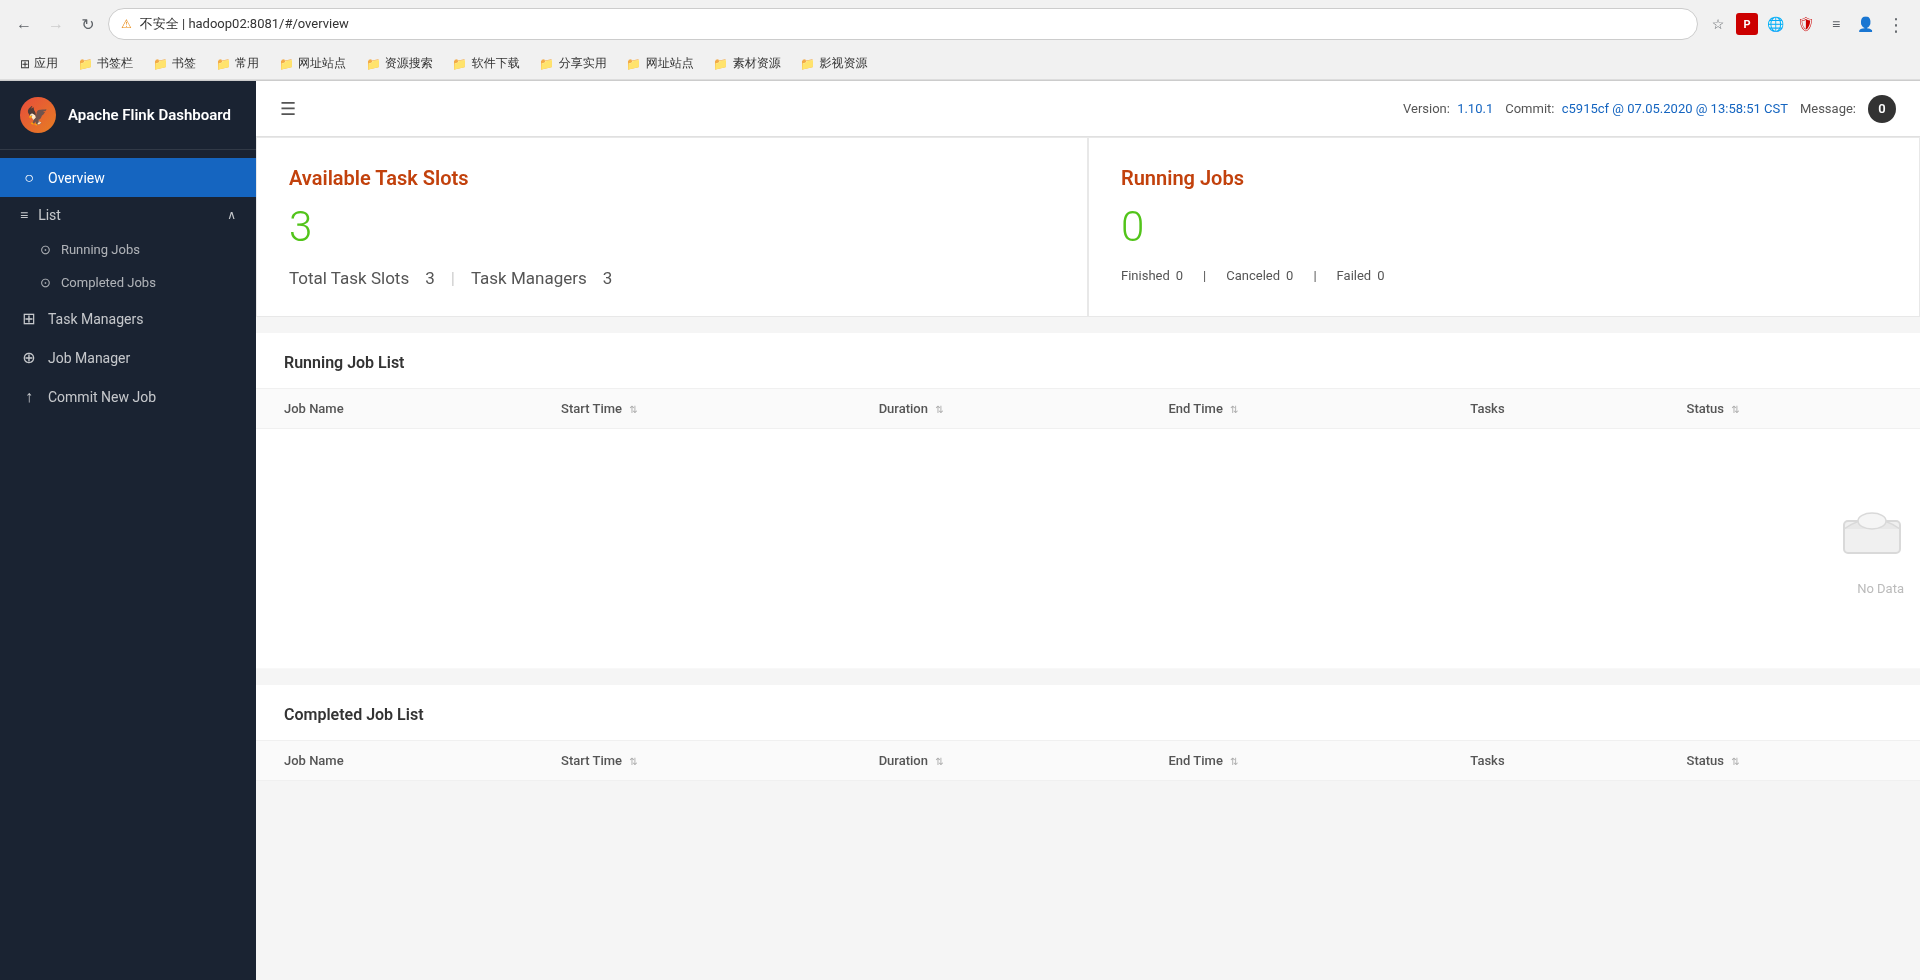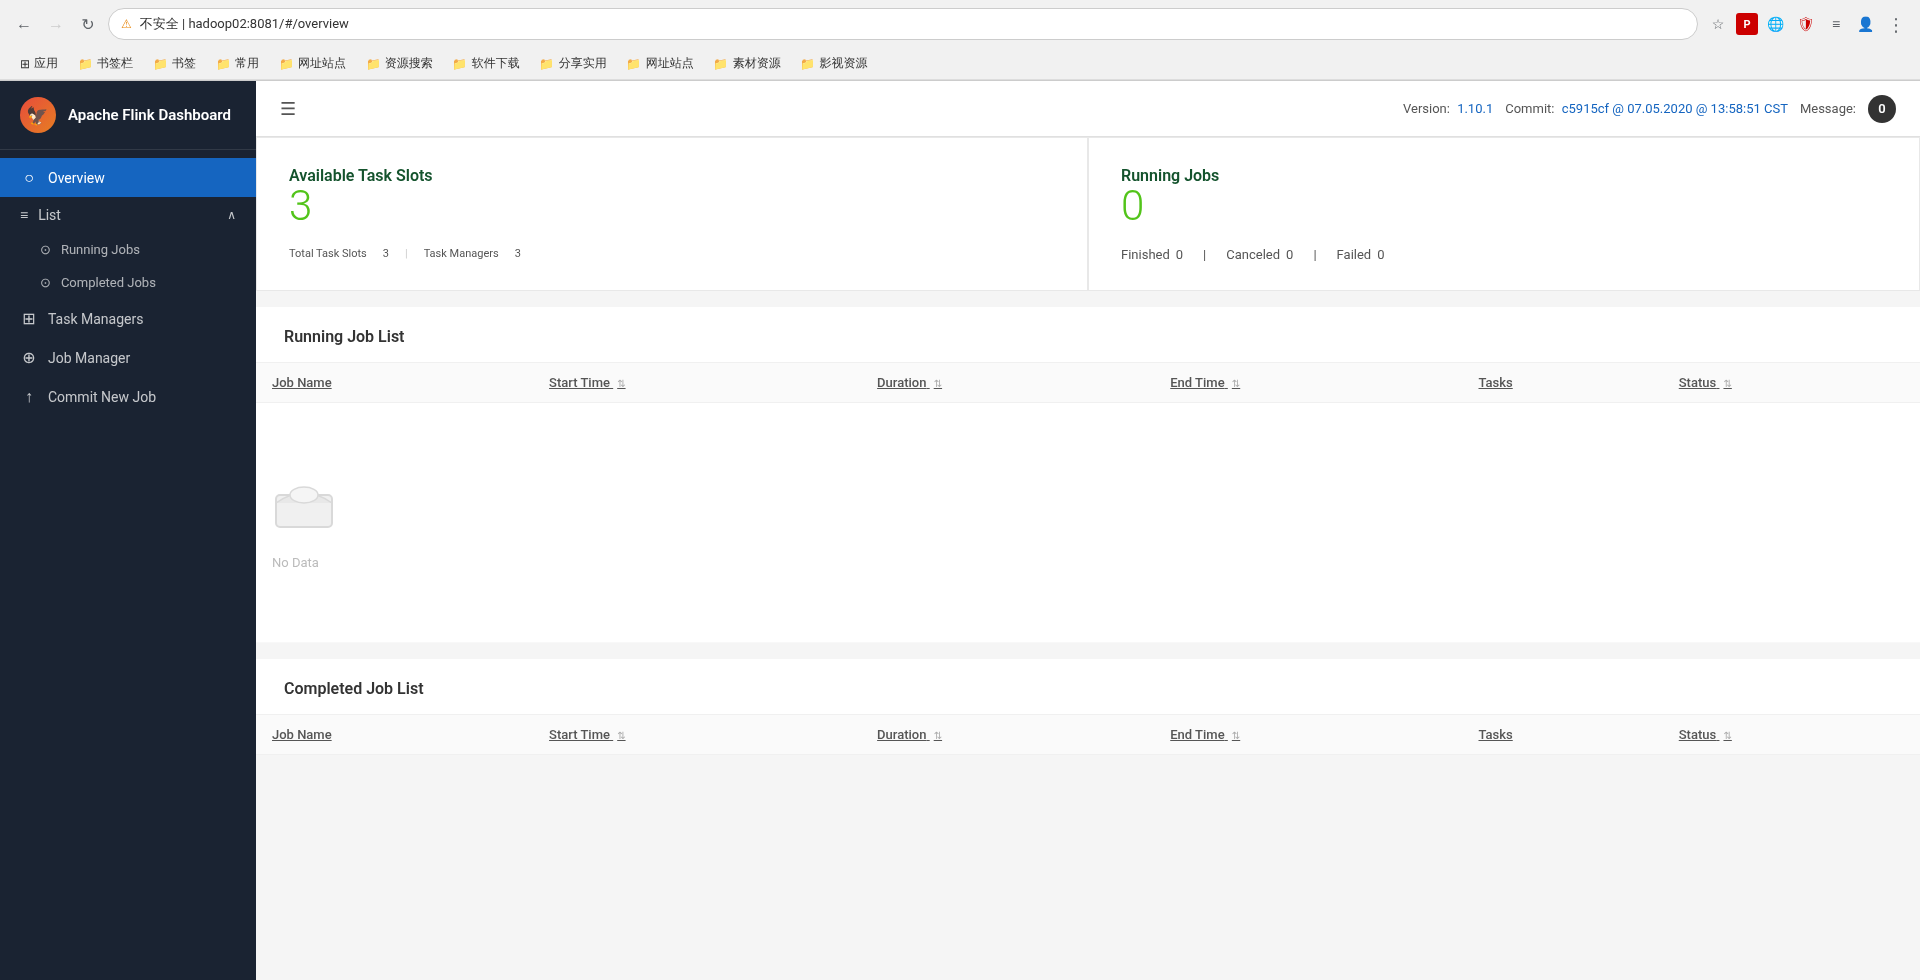--- a/index.html
+++ b/index.html
@@ -45,40 +45,40 @@
     .version-info .val { color: #1565c0; }
     .message-badge { width: 28px; height: 28px; border-radius: 50%; background: #333; color: white; display: flex; align-items: center; justify-content: center; font-size: 13px; font-weight: 600; cursor: pointer; }
 
     
     .main-content { flex: 1; overflow-y: auto; background: #f5f5f5; }
     .content-inner { padding: 0; }
 
     
     .cards-row { display: grid; grid-template-columns: 1fr 1fr; gap: 0; margin: 0; }
     .card { background: white; padding: 28px 32px; border: 1px solid #e8e8e8; }
-    .card-title { font-size: 16px; font-weight: 600; color: #14532d; margin-bottom: 0; }
+    .card-title { font-size: 20px; font-weight: 600; color: #c2410c; margin-bottom: 16px; }
     .card-number { font-size: 42px; font-weight: 300; color: #52c41a; line-height: 1; margin-bottom: 20px; }
-    .card-stats { display: flex; gap: 16px; align-items: center; font-size: 11px; color: #555; }
+    .card-stats { display: flex; gap: 16px; align-items: center; font-size: 17px; color: #555; }
     .card-stats .sep { color: #ccc; }
     .card-sub-stats { display: flex; gap: 20px; align-items: center; font-size: 13px; color: #555; }
     .card-sub-stats .stat-item { display: flex; gap: 6px; align-items: center; }
 
     
     .section { background: white; margin-top: 8px; }
     .section-header { padding: 20px 28px 16px; border-bottom: 1px solid #f0f0f0; }
     .section-title { font-size: 16px; font-weight: 600; color: #333; }
 
     
     .data-table { width: 100%; border-collapse: collapse; }
-    .data-table th { padding: 12px 16px; text-align: left; font-size: 13px; font-weight: 500; color: #555; border-bottom: 1px solid #f0f0f0; background: #fafafa; text-decoration: underline; }
+    .data-table th { padding: 12px 28px; text-align: left; font-size: 13px; font-weight: 500; color: #555; border-bottom: 1px solid #f0f0f0; background: #fafafa; }
     .data-table th .sort-icon { color: #aaa; font-size: 10px; margin-left: 4px; }
     .data-table td { padding: 12px 16px; font-size: 13px; color: #333; border-bottom: 1px solid #f8f8f8; }
 
     
-    .no-data-area { display: flex; flex-direction: column; align-items: flex-start; justify-content: center; padding: 60px 0; color: #bbb; gap: 12px; }
+    .no-data-area { display: flex; flex-direction: column; align-items: flex-end; justify-content: center; padding: 60px 0; color: #bbb; gap: 12px; }
     .no-data-icon { font-size: 48px; color: #d9d9d9; }
     .no-data-text { font-size: 13px; color: #bbb; }
 
     
     .section-divider { height: 8px; background: #f5f5f5; }
 
     
     .main-content::-webkit-scrollbar { width: 6px; }
     .main-content::-webkit-scrollbar-track { background: #f5f5f5; }
     .main-content::-webkit-scrollbar-thumb { background: #ccc; border-radius: 3px; }

